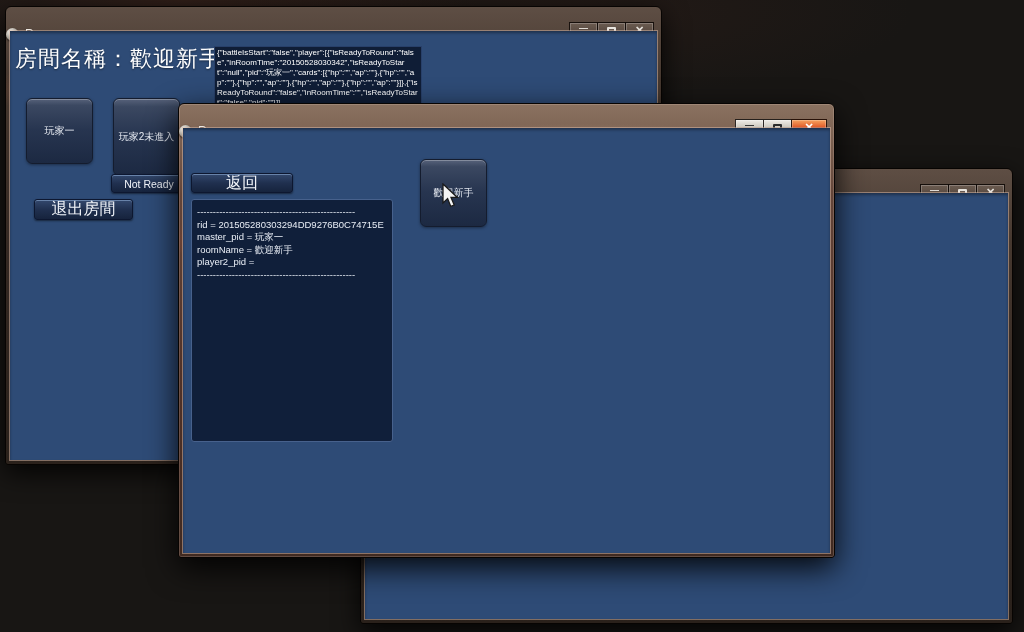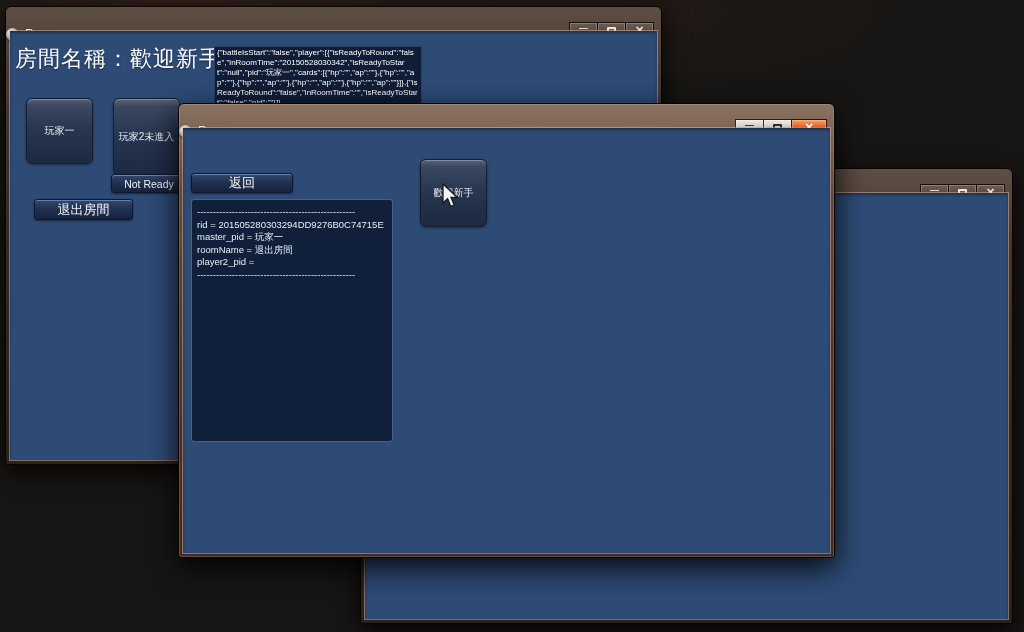--- a/index.html
+++ b/index.html
@@ -54,21 +54,21 @@
   
   .big-header { position:absolute; color:#fff; font-size:22px; letter-spacing:1px;
     text-shadow:0 1px 2px rgba(0,0,0,0.45); white-space:nowrap; }
   .tile { position:absolute; border-radius:6px; border:1px solid #141c2e; color:#e9edf4;
     background:linear-gradient(180deg,#57627a 0%,#3b4861 10%,#273550 48%,#1c2942 100%);
     box-shadow:inset 0 1px 0 rgba(255,255,255,0.28), 0 1px 3px rgba(0,0,0,0.4);
     display:flex; align-items:center; justify-content:center; font-size:10px; }
   .btn { position:absolute; border-radius:3px; border:1px solid #0d1730; color:#f2f5fa;
     background:linear-gradient(180deg,#33486d 0%,#20304f 50%,#16233d 100%);
     box-shadow:inset 0 1px 0 rgba(150,180,220,0.55), 0 1px 2px rgba(0,0,0,0.5);
-    display:flex; align-items:center; justify-content:center; font-size:13px; }
+    display:flex; align-items:center; justify-content:center; font-size:16px; }
   .json-box { position:absolute; left:204px; top:15px; width:208px; height:76px;
     background:#0f1d36; border:1px solid #28406a; color:#fff;
     font-size:8px; line-height:10px; padding:1px 2px; word-break:break-all; overflow:hidden;
     font-family:"Liberation Sans", sans-serif; }
   .info-box { position:absolute; left:8px; top:71px; width:202px; height:243px;
     background:#101f3a; border:1px solid #47618c; border-radius:3px; color:#e9eef6;
     font-size:9.5px; line-height:12.5px; padding:6px 5px; overflow:hidden; white-space:nowrap; }
 
   .cursor { position:absolute; left:441px; top:183px; width:22px; height:26px; z-index:99; }
 </style>
@@ -135,21 +135,21 @@
         <span class="glyph-close">✕</span>
       </div>
     </div>
   </div>
   <div class="content">
     <div class="btn" style="left:8px; top:45px; width:102px; height:20px;">返回</div>
     <div class="info-box">
       <div>--------------------------------------------------</div>
       <div>rid = 201505280303294DD9276B0C74715E</div>
       <div>master_pid = 玩家一</div>
-      <div>roomName = 退出房間</div>
+      <div>roomName = 歡迎新手</div>
       <div>player2_pid = </div>
       <div>--------------------------------------------------</div>
     </div>
     <div class="tile" style="left:237px; top:31px; width:67px; height:68px;">歡迎新手</div>
   </div>
 </div>
 
 <svg class="cursor" viewBox="0 0 22 26">
   <path d="M2,1 L2,20 L6.6,15.6 L9.8,23.4 L13.2,22 L10,14.4 L16.4,14.4 Z" fill="#f4f4f4" stroke="#1a1a1a" stroke-width="1.3"></path>
 </svg>

